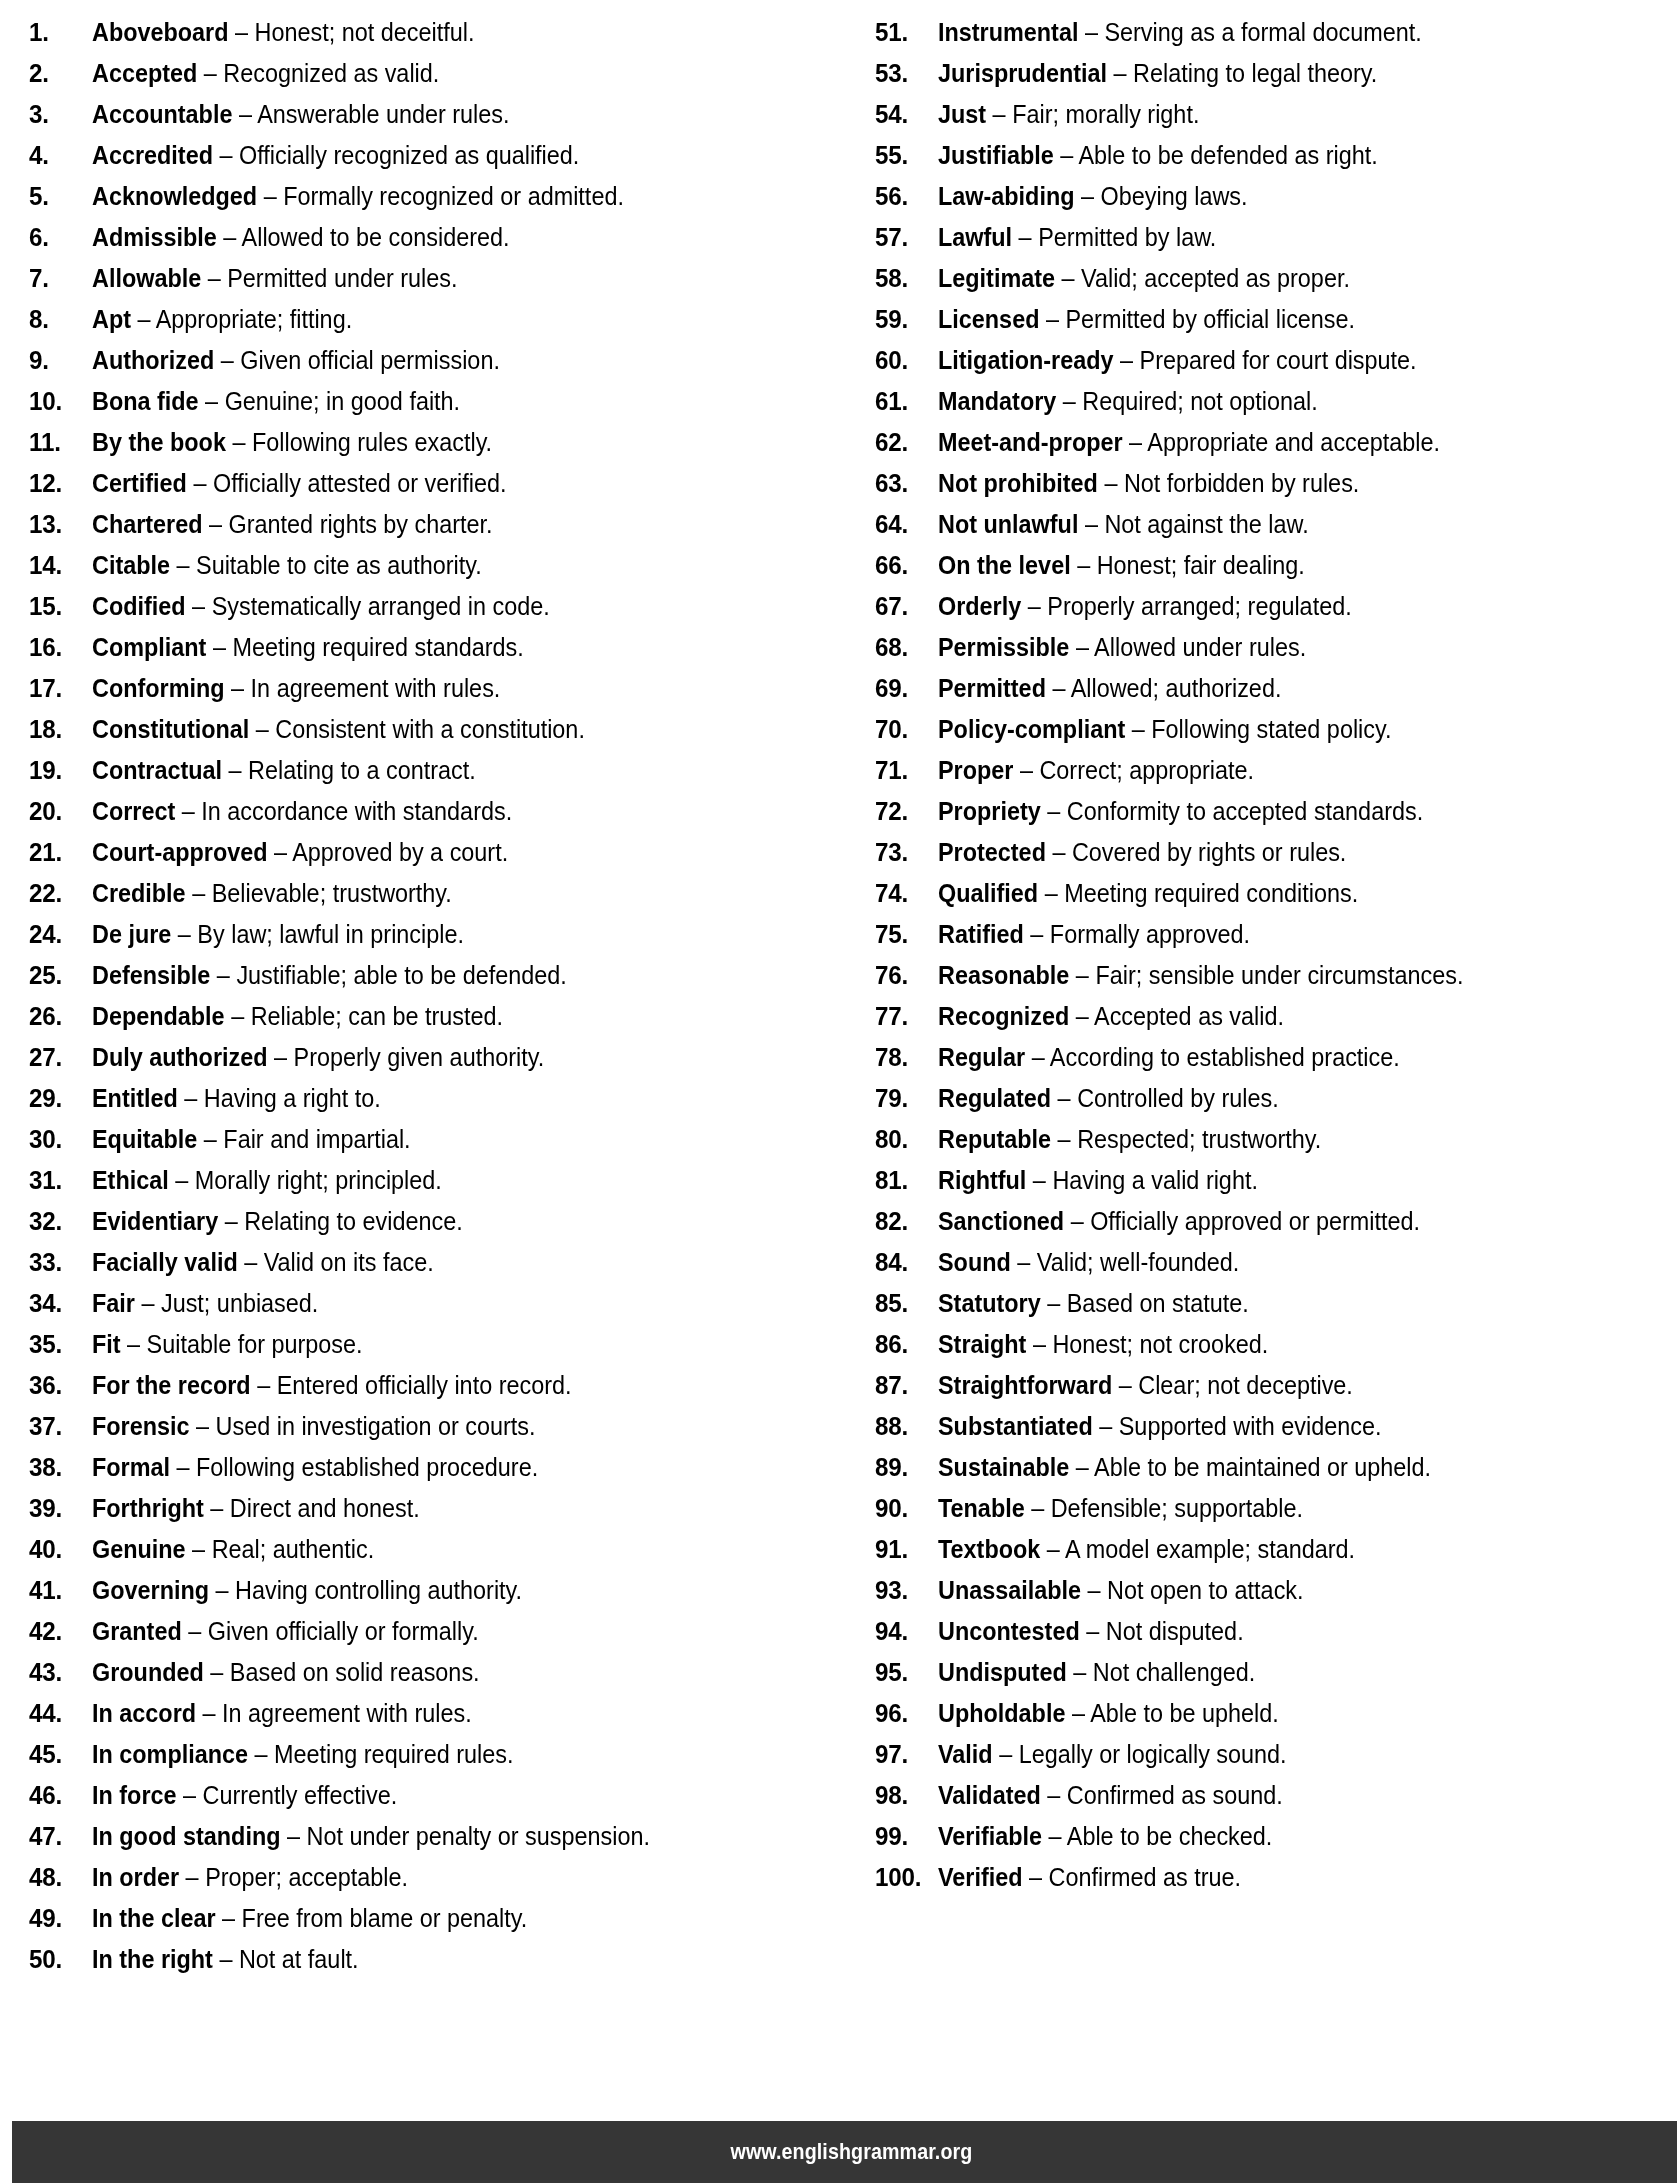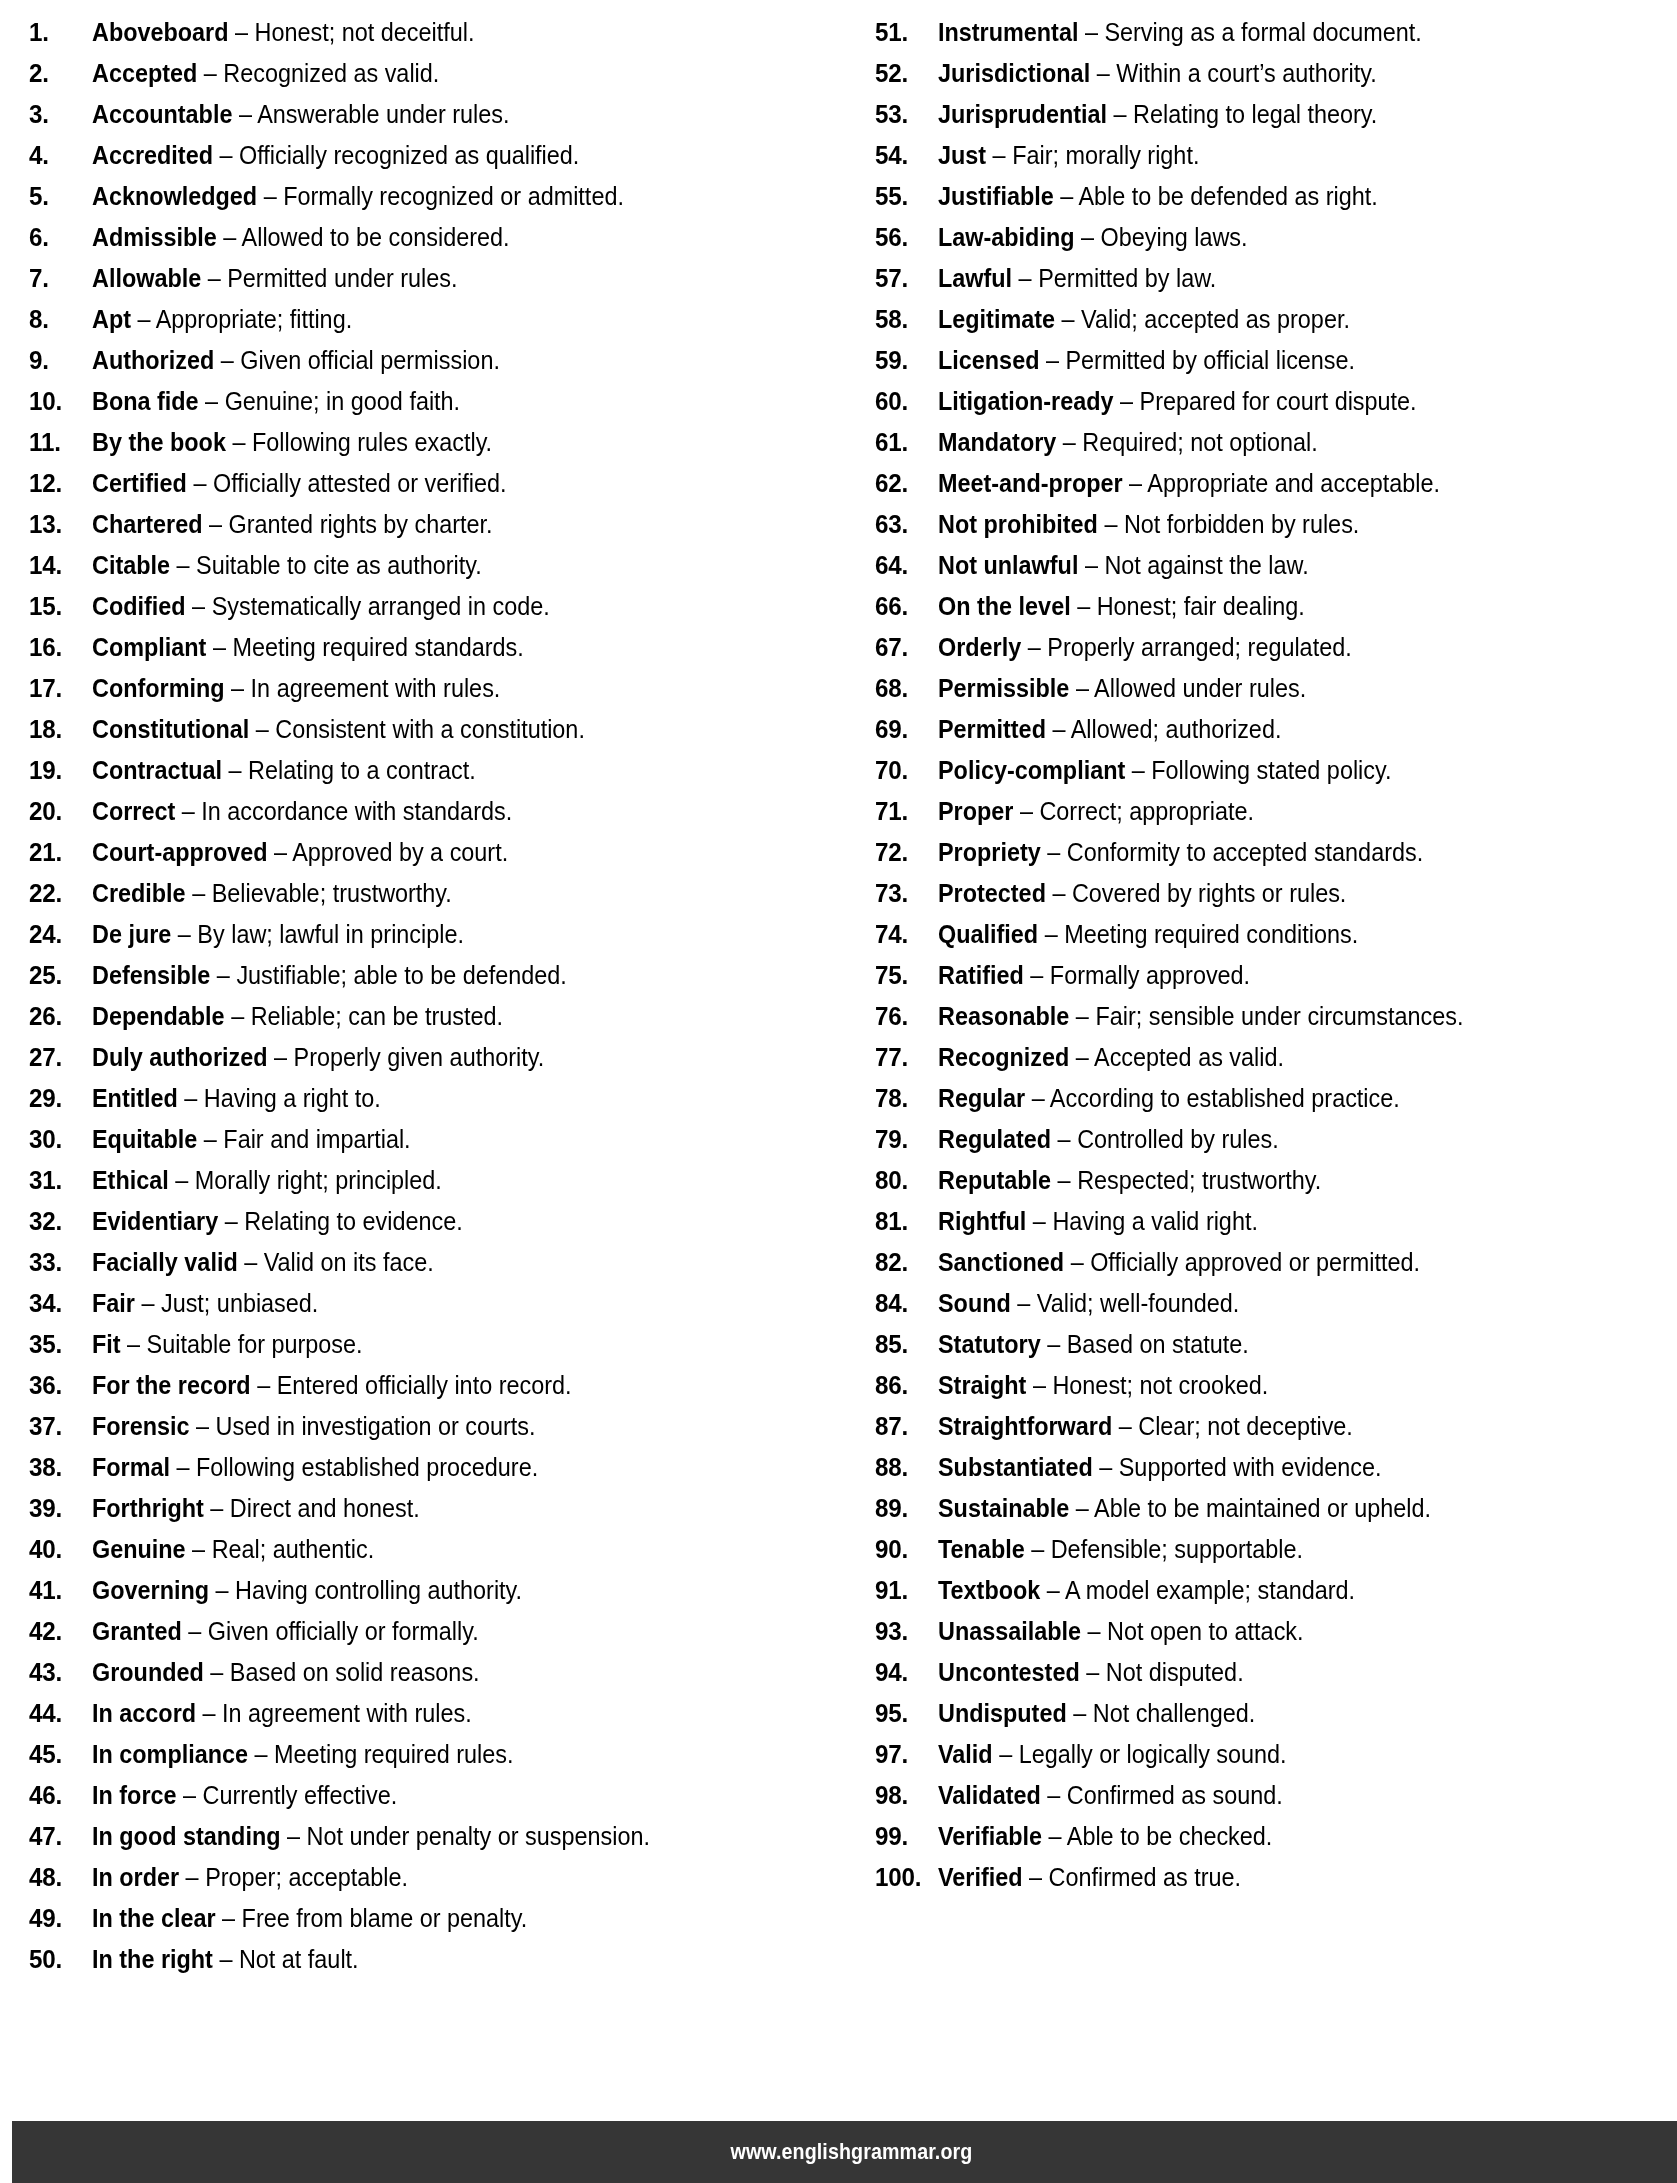--- a/index.html
+++ b/index.html
@@ -292,24 +292,20 @@
           <span class="num">50.</span>
           <span class="body-text"><span class="term">In the right</span><span class="dash"> – </span><span class="def">Not at fault.</span></span>
         </div>
       </div>
     <div class="col col-right" id="col-right">
         <div class="entry">
           <span class="num">51.</span>
           <span class="body-text"><span class="term">Instrumental</span><span class="dash"> – </span><span class="def">Serving as a formal document.</span></span>
         </div>
         <div class="entry">
-          <span class="num">52.</span>
-          <span class="body-text"><span class="term">Jurisdictional</span><span class="dash"> – </span><span class="def">Within a court’s authority.</span></span>
-        </div>
-        <div class="entry">
           <span class="num">53.</span>
           <span class="body-text"><span class="term">Jurisprudential</span><span class="dash"> – </span><span class="def">Relating to legal theory.</span></span>
         </div>
         <div class="entry">
           <span class="num">54.</span>
           <span class="body-text"><span class="term">Just</span><span class="dash"> – </span><span class="def">Fair; morally right.</span></span>
         </div>
         <div class="entry">
           <span class="num">55.</span>
           <span class="body-text"><span class="term">Justifiable</span><span class="dash"> – </span><span class="def">Able to be defended as right.</span></span>
@@ -454,20 +450,24 @@
           <span class="num">93.</span>
           <span class="body-text"><span class="term">Unassailable</span><span class="dash"> – </span><span class="def">Not open to attack.</span></span>
         </div>
         <div class="entry">
           <span class="num">94.</span>
           <span class="body-text"><span class="term">Uncontested</span><span class="dash"> – </span><span class="def">Not disputed.</span></span>
         </div>
         <div class="entry">
           <span class="num">95.</span>
           <span class="body-text"><span class="term">Undisputed</span><span class="dash"> – </span><span class="def">Not challenged.</span></span>
+        </div>
+        <div class="entry">
+          <span class="num">96.</span>
+          <span class="body-text"><span class="term">Upholdable</span><span class="dash"> – </span><span class="def">Able to be upheld.</span></span>
         </div>
         <div class="entry">
           <span class="num">97.</span>
           <span class="body-text"><span class="term">Valid</span><span class="dash"> – </span><span class="def">Legally or logically sound.</span></span>
         </div>
         <div class="entry">
           <span class="num">98.</span>
           <span class="body-text"><span class="term">Validated</span><span class="dash"> – </span><span class="def">Confirmed as sound.</span></span>
         </div>
         <div class="entry">

